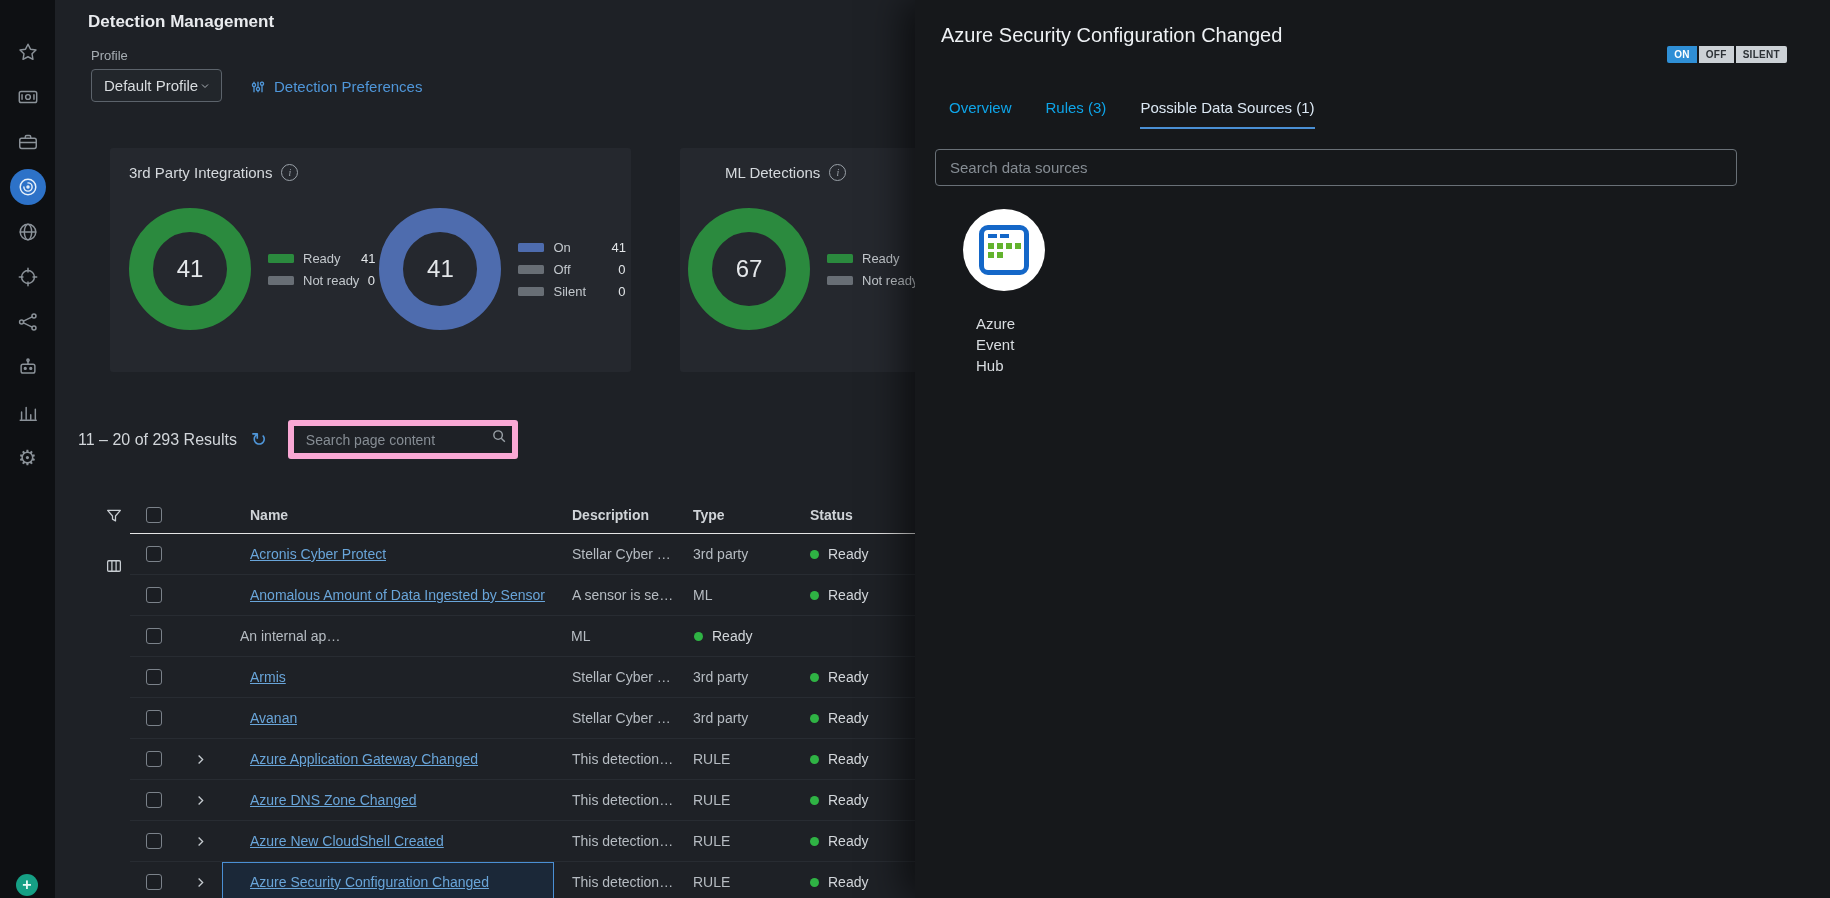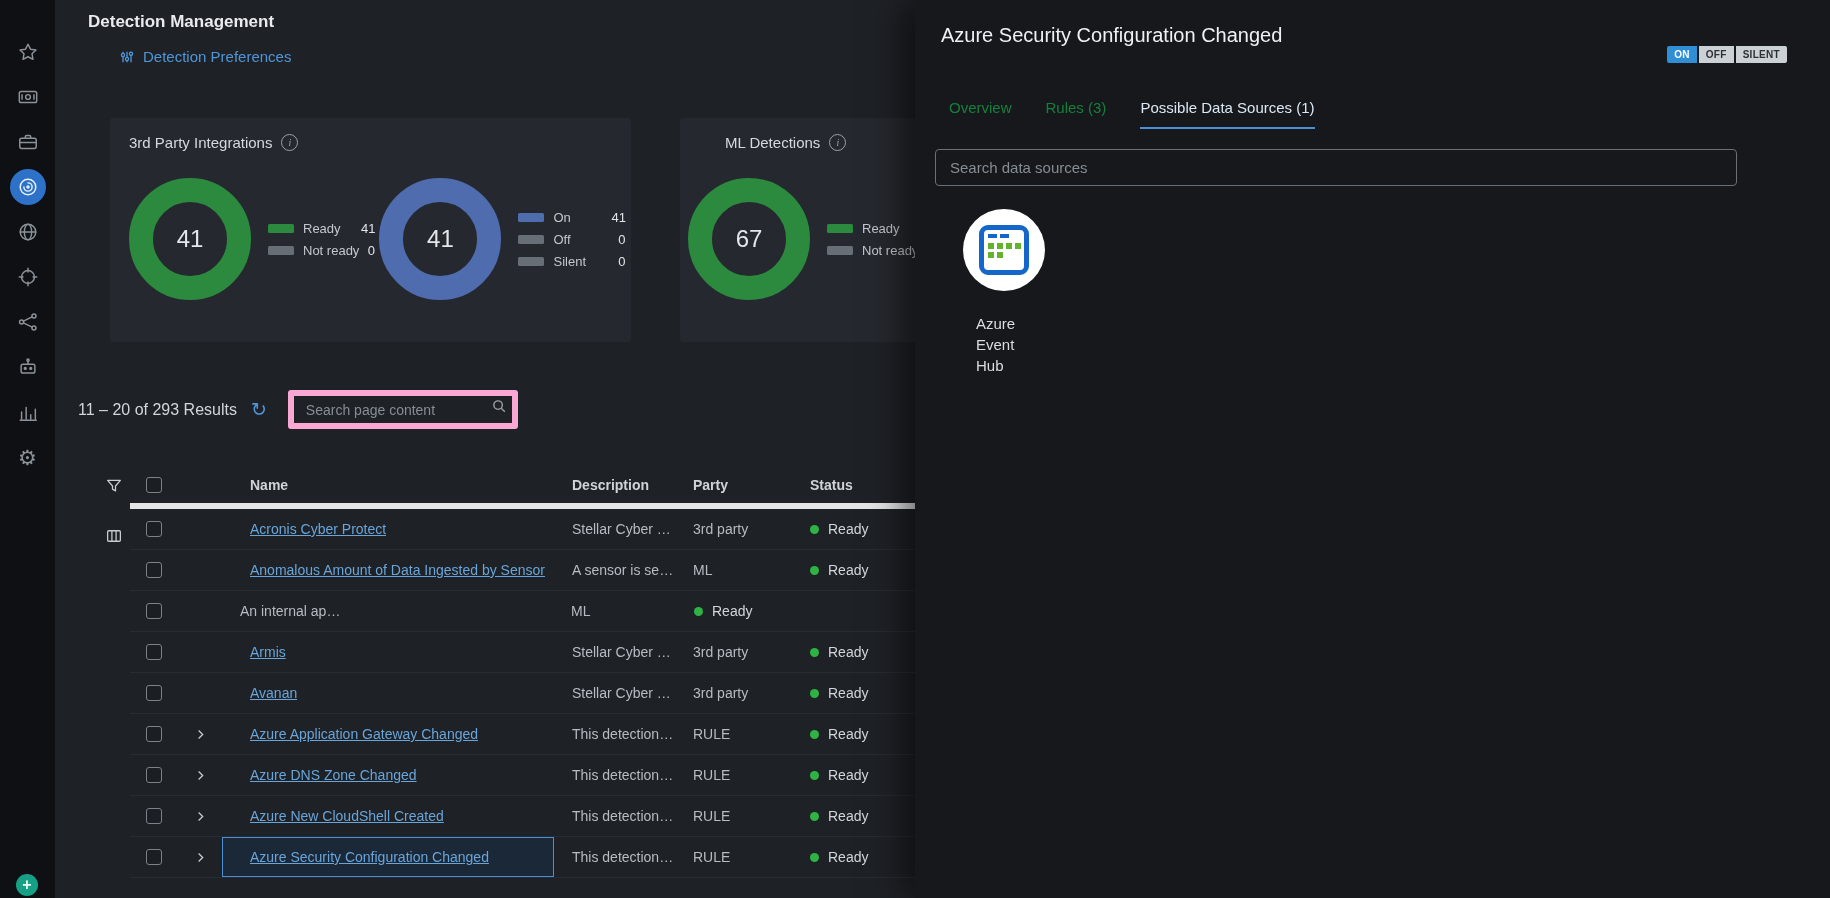--- a/index.html
+++ b/index.html
@@ -56,21 +56,21 @@
   .search-box input{width:230px;height:39px;box-sizing:border-box;background:#1e2126;border:6px solid #f9a8d4;
     border-radius:3px;color:#22c55e;font-size:14px;padding:0 34px 0 12px;outline:none}
   input::placeholder{color:#868d94}
   .search-box svg{position:absolute;right:10px;top:8px}
   
   .table-zone{position:relative;margin:38px 0 0 50px}
   .table-tools{position:absolute;left:0;top:10px;display:flex;flex-direction:column;gap:28px}
   .table-tools div{cursor:pointer}
   .table{margin-left:25px;width:852px}
   .thead,.trow{display:grid;grid-template-columns:48px 44px 332px 122px 116px 190px;align-items:center}
-  .thead{height:36px;border-bottom:6px solid #e5e5e5}
+  .thead{height:36px;border-bottom:1px solid #e5e5e5}
   .th{font-size:14px;font-weight:700;color:#d0d4d8}
   .h-name{padding-left:28px}.h-desc{padding-left:18px}.h-type{padding-left:17px}.h-status{padding-left:18px}
   .trow{height:40px;border-bottom:1px solid #282c32}
   .c-check,.c-exp{display:flex;justify-content:center;align-items:center}
   .checkbox{width:16px;height:16px;border:1.5px solid #7b828a;border-radius:3px;background:#1b1e23;box-sizing:border-box;cursor:pointer}
   .c-name{padding-left:28px;height:40px;display:flex;align-items:center;box-sizing:border-box;overflow:hidden}
   .rowlink{color:#69a5d9;font-size:14px;text-decoration:underline;cursor:pointer;white-space:nowrap;overflow:hidden;text-overflow:ellipsis}
   .c-desc{padding-left:18px;font-size:14px;color:#b6bcc2;white-space:nowrap;overflow:hidden;text-overflow:ellipsis}
   .c-type{padding-left:17px;font-size:14px;color:#b6bcc2}
   .c-status{padding-left:18px;display:flex;align-items:center;gap:9px;font-size:14px;color:#d2d6da}
@@ -80,21 +80,21 @@
   .panel{position:fixed;right:0;top:0;width:915px;height:898px;background:#16181b;z-index:40;
     box-shadow:-12px 0 34px rgba(0,0,0,.55)}
   .panel-head{display:flex;justify-content:space-between;padding:24px 43px 0 26px}
   .panel-title{font-size:20px;font-weight:500;color:#eef1f4;margin:0}
   .toggle{display:flex;gap:2px;margin-top:22px;height:17px}
   .toggle span{font-size:10px;font-weight:700;padding:0 7px;line-height:17px;cursor:pointer;letter-spacing:.3px}
   .t-on{background:#2f8fd6;color:#fff;border-radius:2px 0 0 2px}
   .t-off,.t-silent{background:#ccd1d6;color:#2c3136}
   .t-silent{border-radius:0 2px 2px 0}
   .tabs{display:flex;gap:34px;margin:36px 0 0 34px}
-  .tab{font-size:15px;color:#15803d;padding-bottom:11px;cursor:pointer}
+  .tab{font-size:15px;color:#0ea5e9;padding-bottom:11px;cursor:pointer}
   .tab.active{color:#dbe7f3;border-bottom:2px solid #4a8fd4}
   .panel-search{display:block;width:802px;height:37px;margin:20px 20px 0 20px;box-sizing:border-box;
     background:#16181b;border:1px solid #697077;border-radius:4px;color:#d8dcdf;font-size:15px;padding:0 14px;outline:none}
   .source-tile{margin:23px 0 0 48px;width:96px;cursor:pointer}
   .source-icon{width:82px;height:82px;border-radius:50%;background:#fff;display:flex;align-items:center;justify-content:center}
   .hub{width:50px;height:50px;box-sizing:border-box;border:5px solid #1467c8;border-radius:9px;background:#fff;position:relative}
   .hub i{position:absolute;display:block;background:#63b32e;width:6px;height:6px}
   .hub i.d{background:#1467c8;width:9px;height:4px}
   .source-label{margin:22px 0 0 13px;width:60px;font-size:15px;line-height:21px;color:#d9dde1}
 </style>
@@ -166,20 +166,29 @@
   <div class="side-item">
     <span class="gear-glyph">⚙</span>
   </div>
   <div class="side-add">+</div>
 </aside>
 
 <main class="main">
   <h1 class="page-title">Detection Management</h1>
 
   <div class="profile-row">
+    <div class="profile-field">
+      <label>Profile</label>
+      <div class="select">
+        <span>Default Profile</span>
+        <svg width="12" height="12" viewBox="0 0 24 24" fill="none" stroke="#aab0b6" stroke-width="2">
+            <path d="M6 9l6 6 6-6"></path>
+          </svg>
+      </div>
+    </div>
     <a class="pref-link">
       <svg width="16" height="16" viewBox="0 0 24 24" fill="none" stroke="#4f96d9" stroke-width="2">
           <path d="M6 4v16M12 4v16M18 4v16"></path>
           <circle cx="6" cy="9" r="2.4" fill="#1e2126"></circle>
           <circle cx="12" cy="15" r="2.4" fill="#1e2126"></circle>
           <circle cx="18" cy="7" r="2.4" fill="#1e2126"></circle>
         </svg>
       <span>Detection Preferences</span>
     </a>
   </div>
@@ -288,21 +297,21 @@
       </div>
     </div>
     <div class="table">
       <div class="thead">
         <div class="c-check">
             <span class="checkbox"></span>
           </div>
         <div class="c-exp"></div>
         <div class="th h-name">Name</div>
         <div class="th h-desc">Description</div>
-        <div class="th h-type">Party</div>
+        <div class="th h-type">Type</div>
         <div class="th h-status">Status</div>
       </div>
       <div class="tbody">
           <div class="trow">
             <div class="cell c-check">
               <span class="checkbox"></span>
             </div>
             <div class="cell c-exp"></div>
             <div class="cell c-name">
               <a class="rowlink">Acronis Cyber Protect</a>

